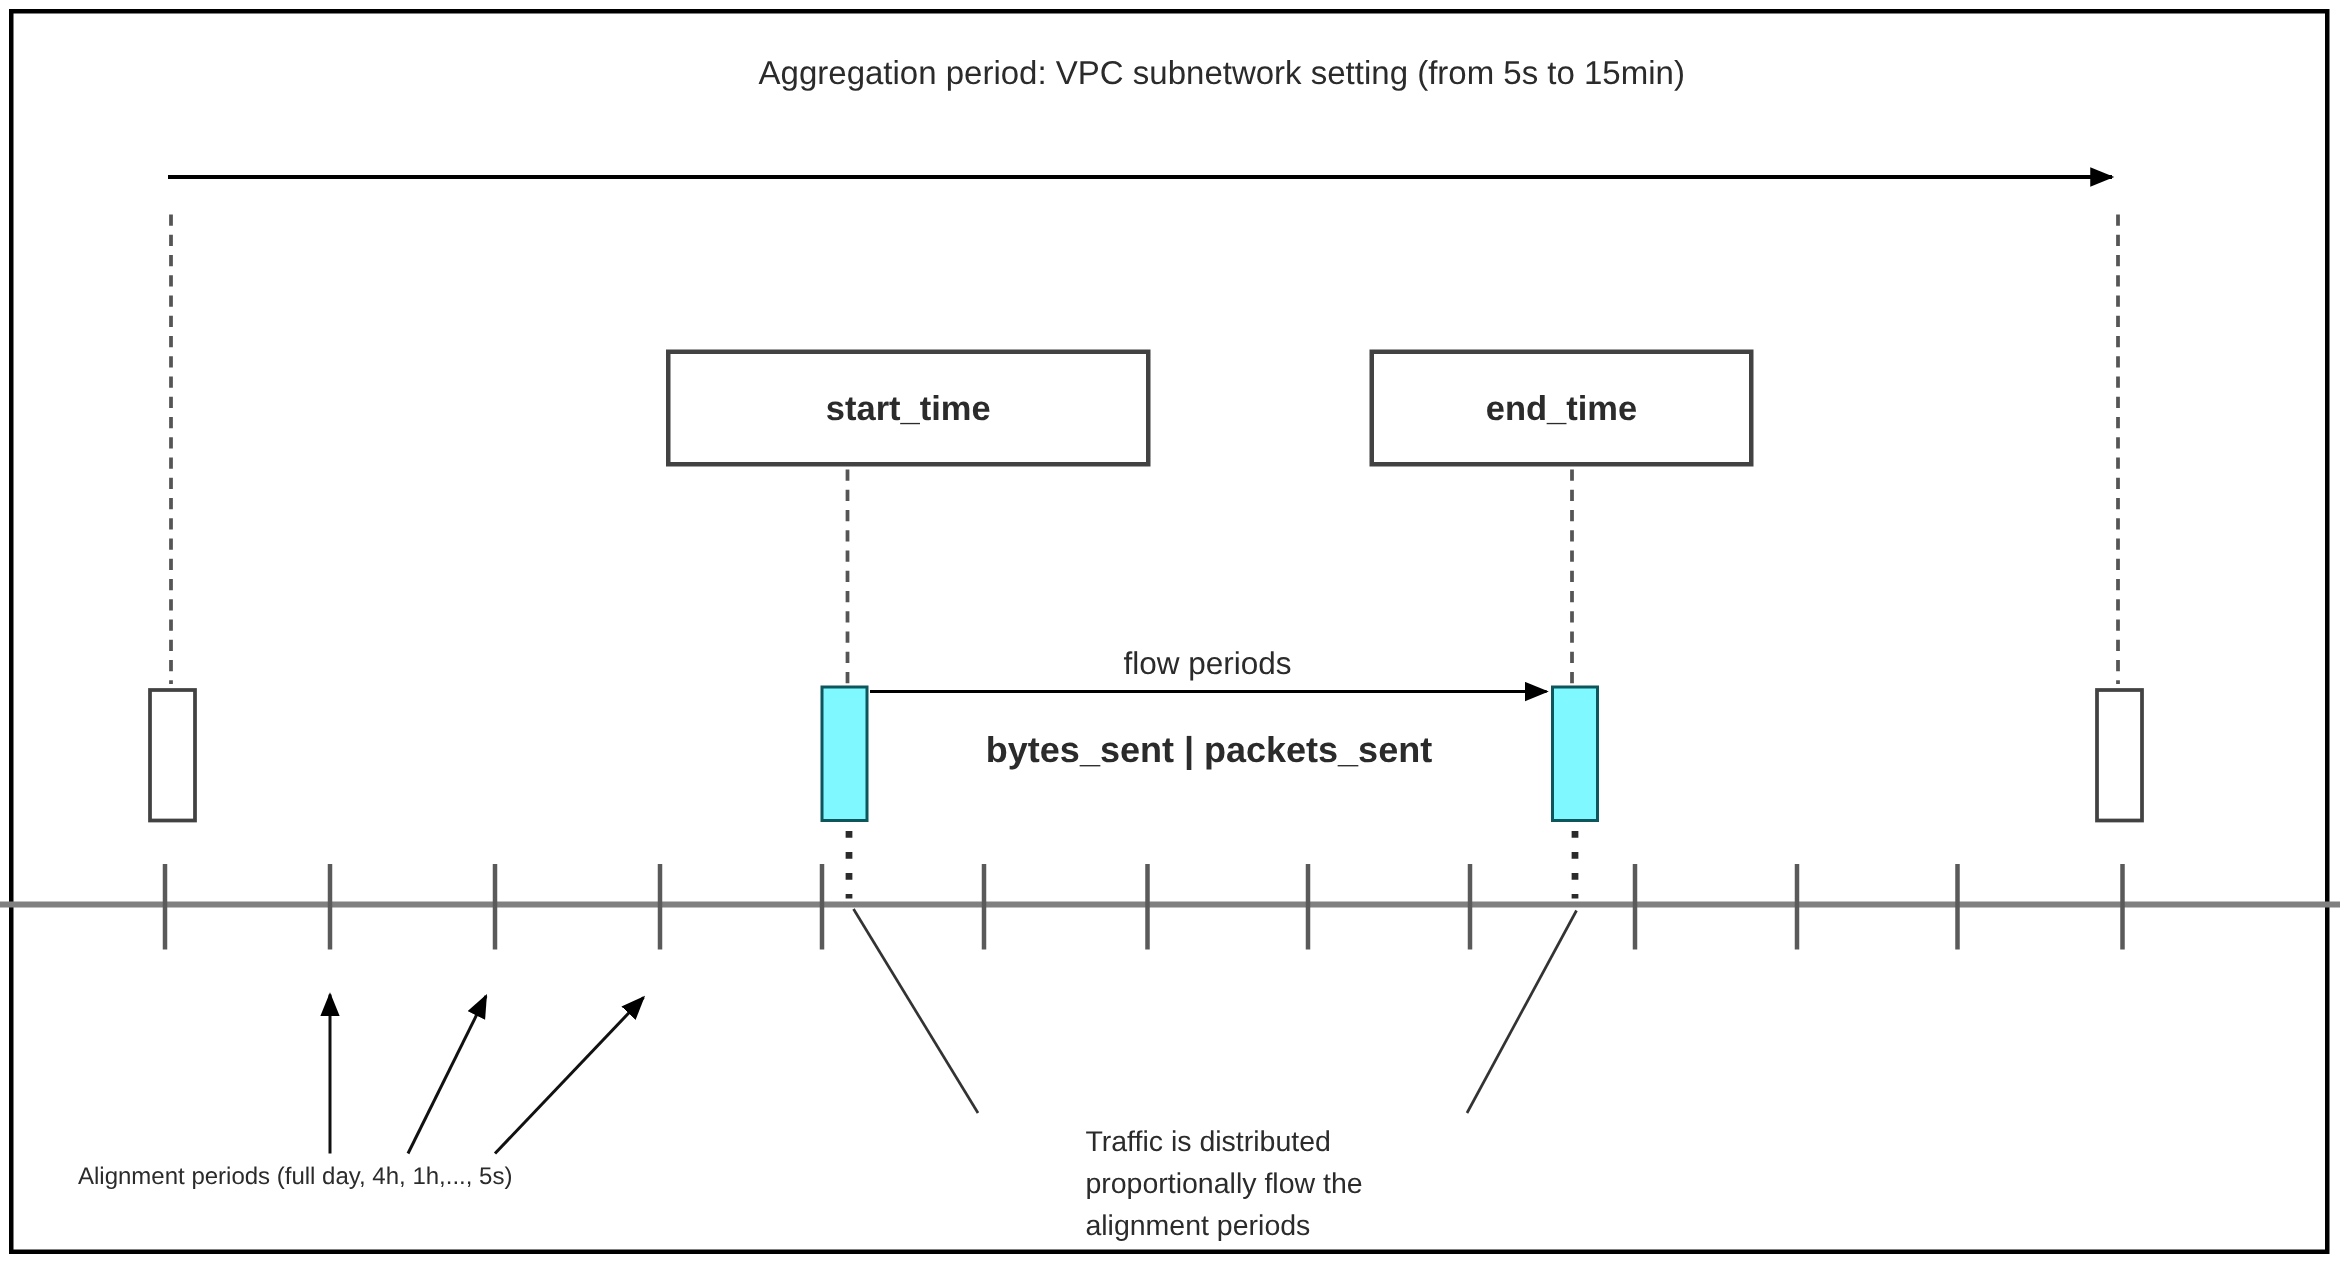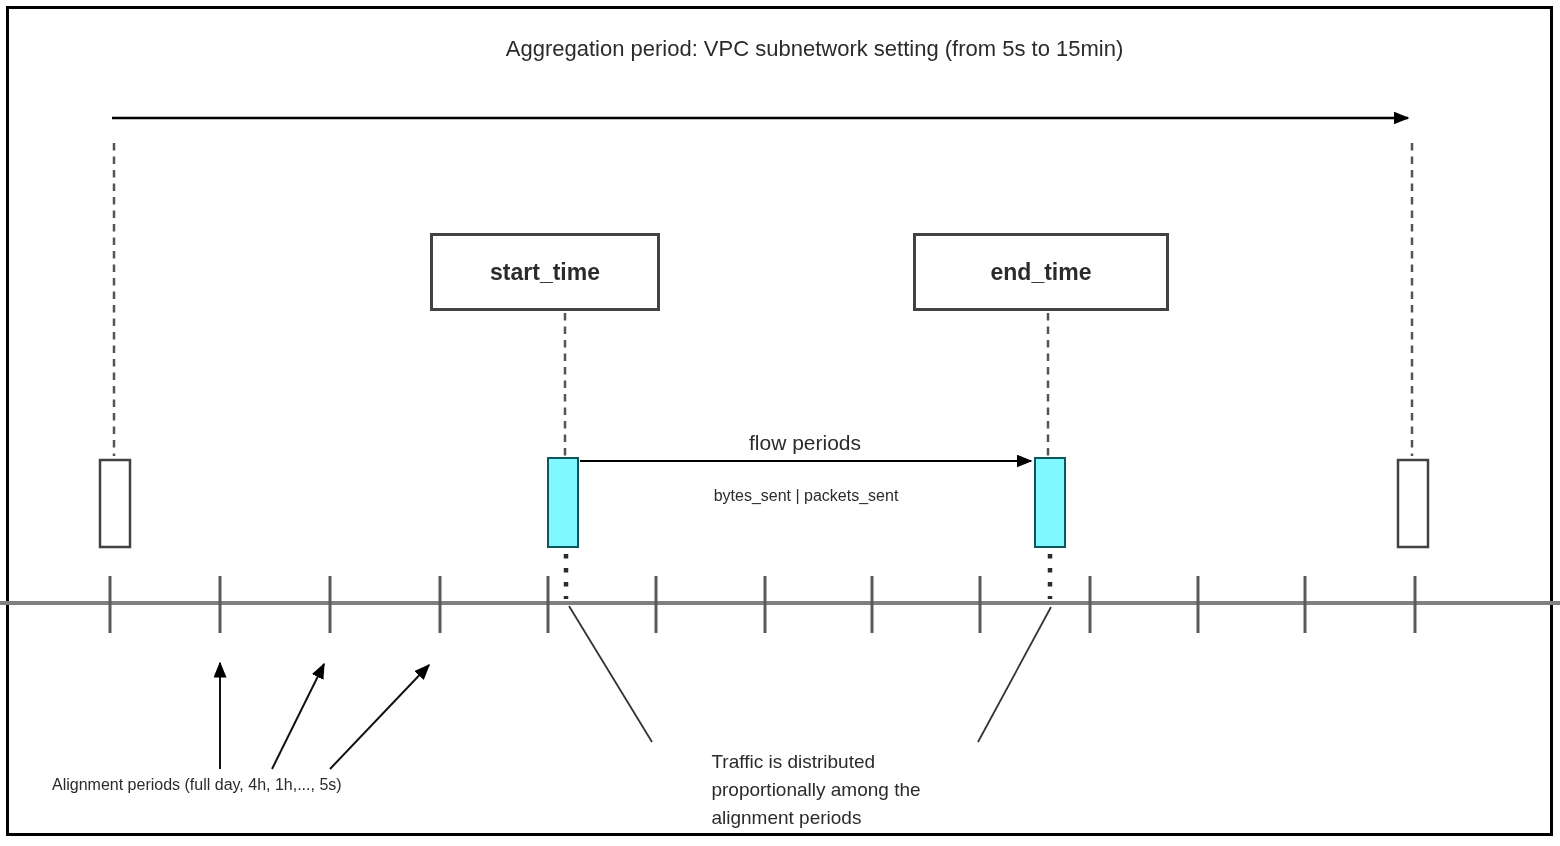--- a/index.html
+++ b/index.html
@@ -42,32 +42,32 @@
     font-size: 22px;
     padding-left: 42px;
   }
   .label-box {
     position: absolute; top: 233px; height: 78px;
     border: 3px solid #424242; background: #fff;
     box-sizing: border-box;
     display: flex; align-items: center; justify-content: center;
     font-weight: bold; font-size: 23px;
   }
-  .label-box.start { left: 430px; width: 230px; }
+  .label-box.start { left: 444px; width: 323px; }
   .label-box.end   { left: 913px; width: 256px; }
 
   .flow-label {
     position: absolute; top: 431px; left: 805px;
     transform: translateX(-50%);
     font-size: 21px;
   }
   .bytes-label {
     position: absolute; top: 487px; left: 806px;
     transform: translateX(-50%);
-    font-size: 16px; font-weight: normal;
+    font-size: 24px; font-weight: bold;
   }
   .align-label {
     position: absolute; top: 776px; left: 52px;
     font-size: 16px;
   }
   .traffic-text {
     position: absolute; top: 748px; left: 816px;
     transform: translateX(-50%);
     text-align: left;
     font-size: 19px; line-height: 28px;
@@ -138,15 +138,15 @@
   <span>end_time</span>
 </div>
 
 <div class="flow-label">flow periods</div>
 <div class="bytes-label">bytes_sent | packets_sent</div>
 
 <div class="align-label">Alignment periods (full day, 4h, 1h,..., 5s)</div>
 
 <div class="traffic-text">
   <div>Traffic is distributed</div>
-  <div>proportionally among the</div>
+  <div>proportionally flow the</div>
   <div>alignment periods</div>
 </div>
 
 </body></html>

